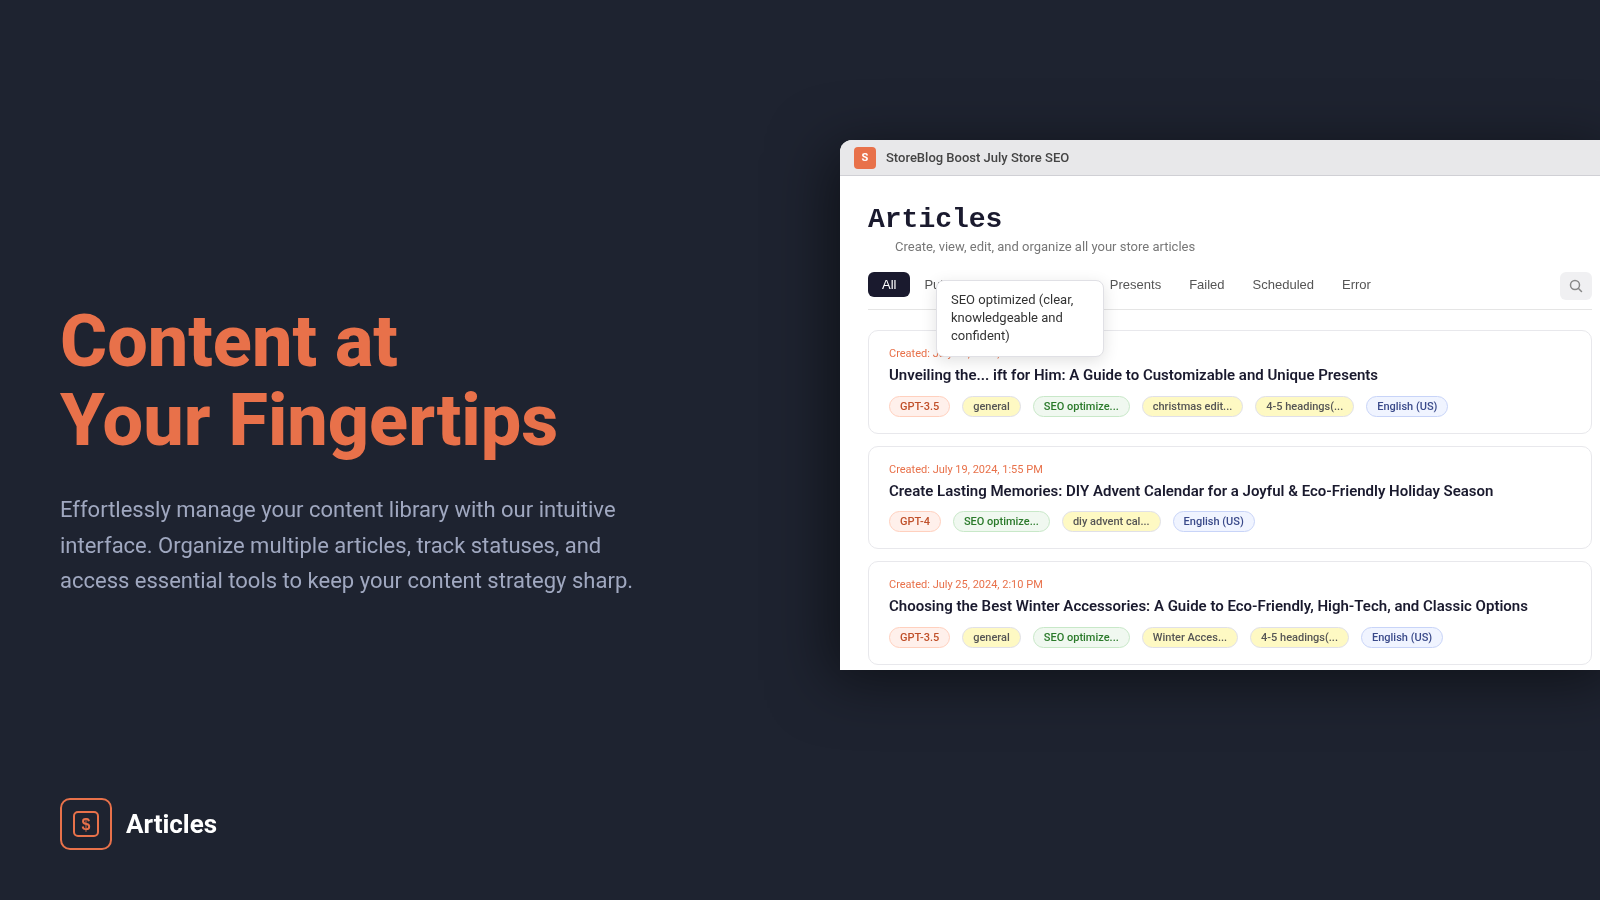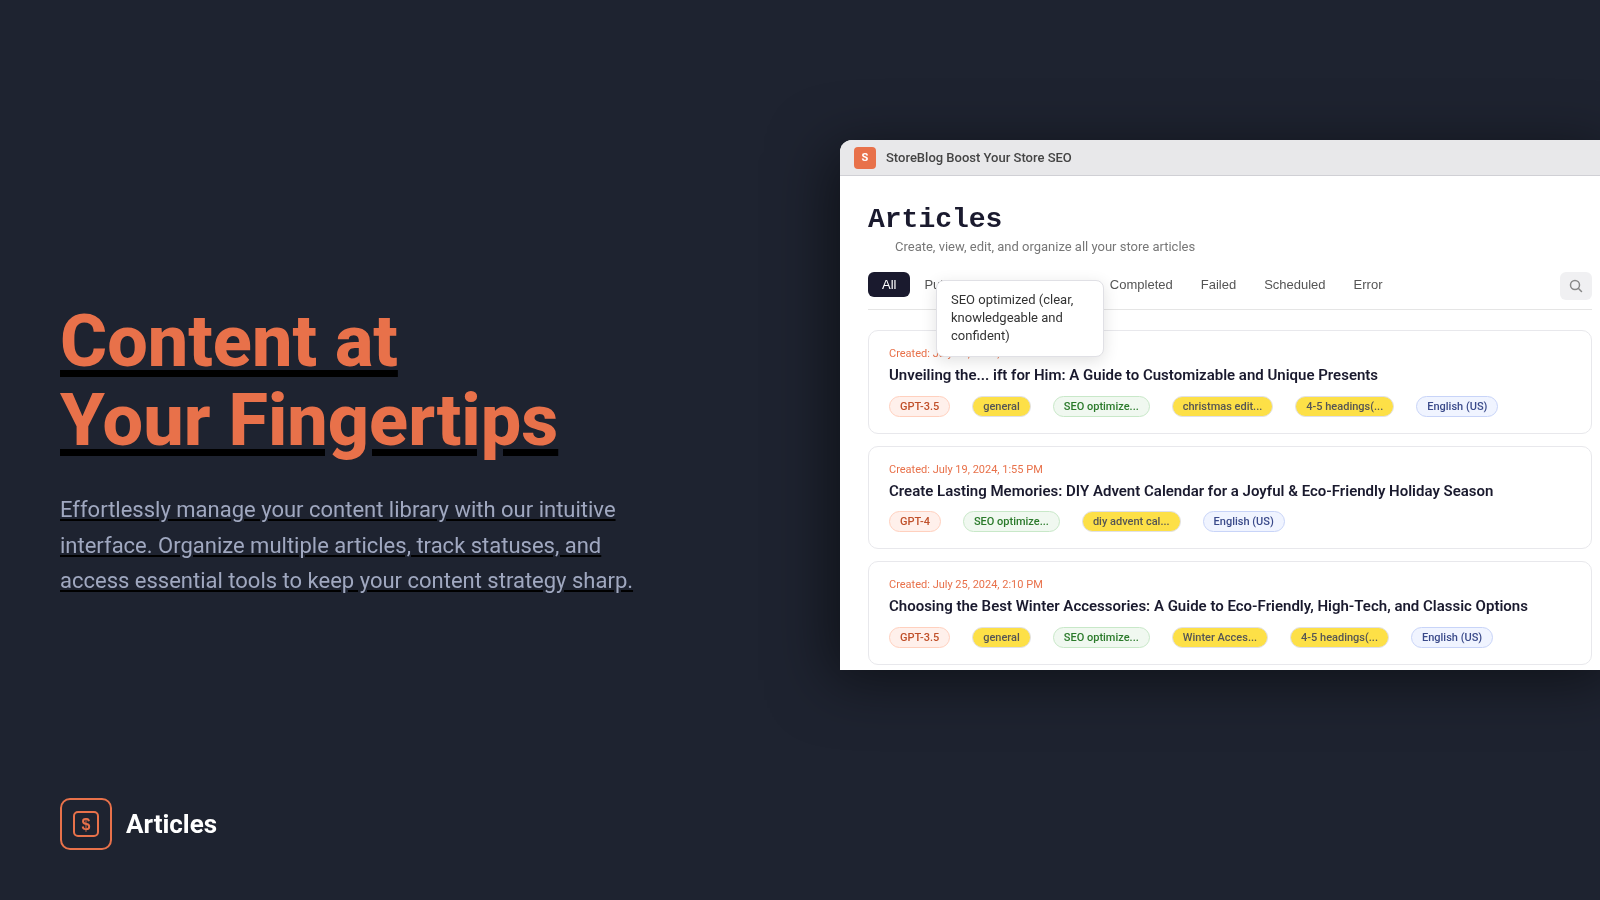--- a/index.html
+++ b/index.html
@@ -17,21 +17,20 @@
     .left-panel {
       position: absolute;
       left: 60px;
       top: 0;
       width: 620px;
       height: 900px;
       display: flex;
       flex-direction: column;
       justify-content: center;
       padding-right: 40px;
-      text-decoration: underline;
     }
 
     .hero-title {
       font-size: 72px;
       font-weight: 800;
       color: #e8714a;
       line-height: 1.1;
       margin-bottom: 32px;
     }
 
@@ -218,32 +217,32 @@
       color: #1a1a2e;
       margin-bottom: 10px;
       line-height: 1.3;
       white-space: nowrap;
       overflow: hidden;
       text-overflow: ellipsis;
     }
 
     .tags-row {
       display: flex;
-      gap: 22px;
+      gap: 12px;
       flex-wrap: wrap;
     }
 
     .tag {
       padding: 3px 10px;
       border-radius: 20px;
       font-size: 11px;
       font-weight: 500;
       border: 1px solid #e0e0e8;
       color: #555;
-      background: #fde047;
+      background: #fef9c3;
     }
 
     .tag.model {
       background: #fff0eb;
       border-color: #ffd0be;
       color: #c0502a;
     }
 
     .tag.seo {
       background: #f0f8f0;
@@ -274,35 +273,35 @@
   </div>
   <span class="logo-text">Articles</span>
 </div>
 
 <div class="browser-window">
 
   <div class="browser-titlebar">
     <div class="browser-logo">
       <span>S</span>
     </div>
-    <span class="browser-title-text">StoreBlog Boost Your Store SEO</span>
+    <span class="browser-title-text">StoreBlog Boost July Store SEO</span>
   </div>
 
   <div class="browser-content">
 
     <div class="articles-header">
       <h2 class="articles-title">Articles</h2>
       <p class="articles-subtitle">Create, view, edit, and organize all your store articles</p>
     </div>
 
     <div class="filter-tabs">
       <button class="tab-btn active">All</button>
       <button class="tab-btn">Published</button>
       <button class="tab-btn">Unpublished</button>
-      <button class="tab-btn">Completed</button>
+      <button class="tab-btn">Presents</button>
       <button class="tab-btn">Failed</button>
       <button class="tab-btn">Scheduled</button>
       <button class="tab-btn">Error</button>
       <div class="search-icon-wrapper">
         <svg width="14" height="14" viewBox="0 0 14 14" fill="none">
           <circle cx="6" cy="6" r="4.5" stroke="#888" stroke-width="1.5"></circle>
           <line x1="9.5" y1="9.5" x2="12.5" y2="12.5" stroke="#888" stroke-width="1.5" stroke-linecap="round"></line>
         </svg>
       </div>
 

